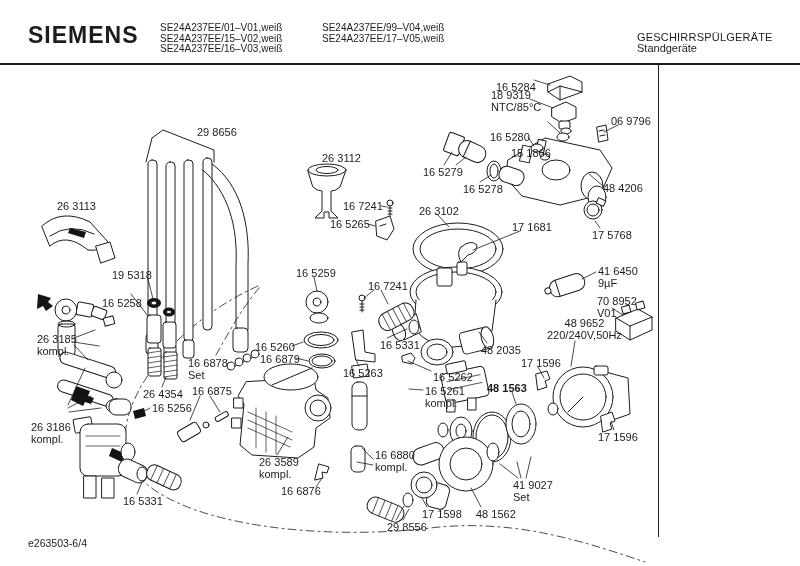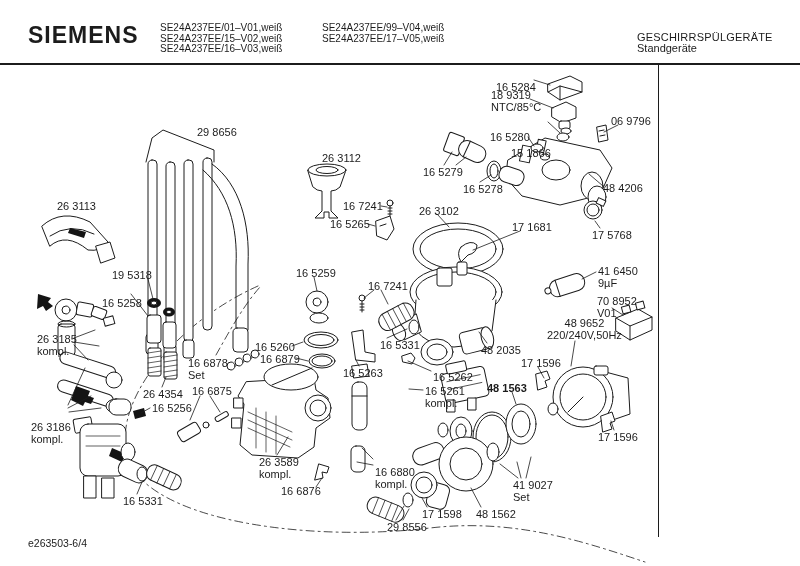--- a/index.html
+++ b/index.html
@@ -420,21 +420,21 @@
       <div class="part-label" style="left: 143px; top: 388px;"><div>26 4354</div></div>
       <div class="part-label" style="left: 192px; top: 385px;"><div>16 6875</div></div>
       <div class="part-label" style="left: 343px; top: 367px;"><div>16 5263</div></div>
       <div class="part-label" style="left: 433px; top: 371px;"><div>16 5262</div></div>
       <div class="part-label" style="left: 425px; top: 385px;"><div>16 5261</div><div>kompl.</div></div>
       <div class="part-label" style="left: 487px; top: 382px; font-weight: bold;"><div>48 1563</div></div>
       <div class="part-label" style="left: 31px; top: 401px; margin-top: 20px;"><div>26 3186</div><div>kompl.</div></div>
       <div class="part-label" style="left: 152px; top: 402px;"><div>16 5256</div></div>
       <div class="part-label" style="left: 598px; top: 431px;"><div>17 1596</div></div>
       <div class="part-label" style="left: 259px; top: 456px;"><div>26 3589</div><div>kompl.</div></div>
-      <div class="part-label" style="left: 375px; top: 466px;"><div>16 6880</div><div>kompl.</div></div>
+      <div class="part-label" style="left: 375px; top: 449px;"><div>16 6880</div><div>kompl.</div></div>
       <div class="part-label" style="left: 281px; top: 485px;"><div>16 6876</div></div>
       <div class="part-label" style="left: 513px; top: 479px;"><div>41 9027</div><div>Set</div></div>
       <div class="part-label" style="left: 123px; top: 495px;"><div>16 5331</div></div>
       <div class="part-label" style="left: 422px; top: 508px;"><div>17 1598</div></div>
       <div class="part-label" style="left: 476px; top: 508px;"><div>48 1562</div></div>
       <div class="part-label" style="left: 387px; top: 521px;"><div>29 8556</div></div>
     </div>
 
   <div class="footer-ref">e263503-6/4</div>
 </div>

